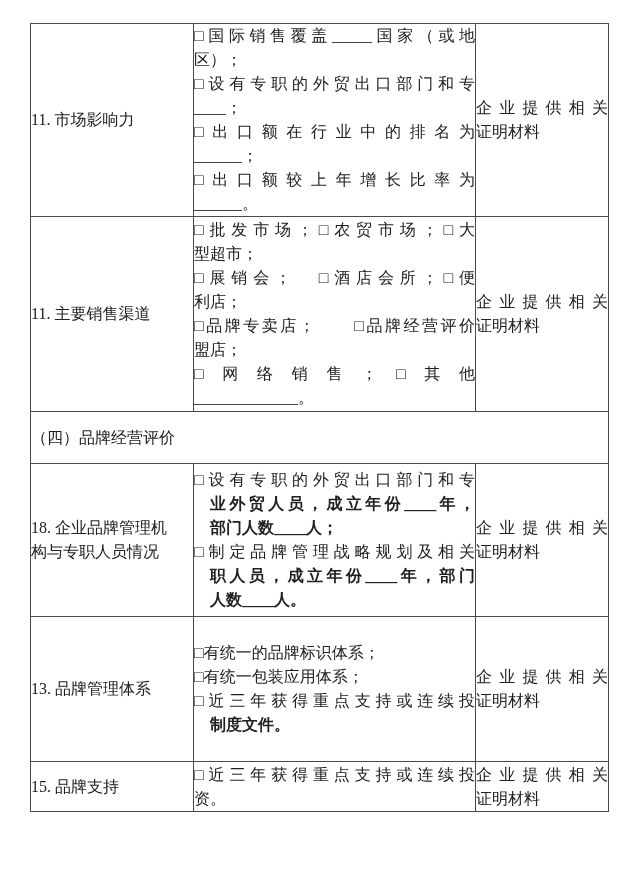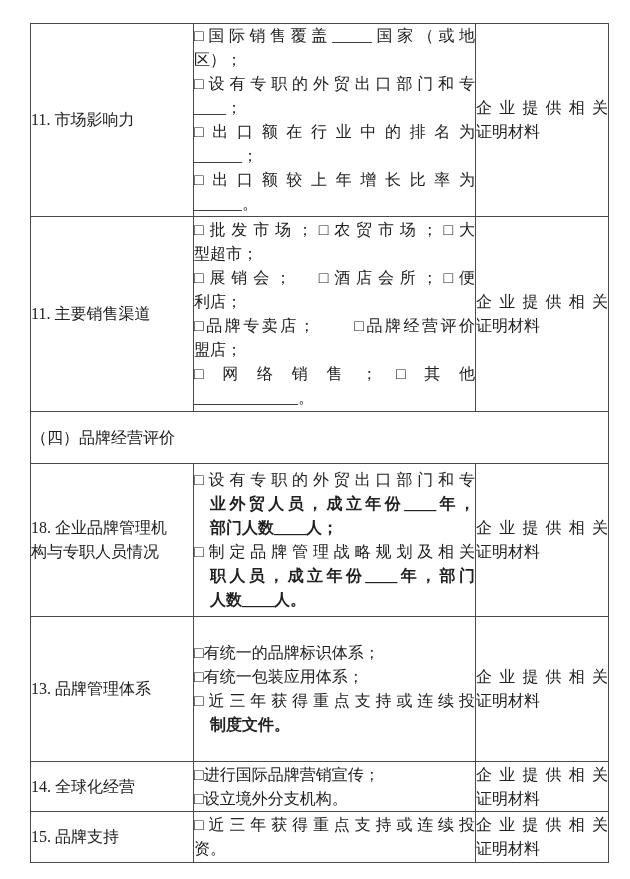--- a/index.html
+++ b/index.html
@@ -138,33 +138,20 @@
             <div class="line j">□近三年获得重点支持或连续投</div>
             <div class="line ind">制度文件。</div>
           </td>
           <td class="materials-cell">
             <div class="materials-line j">企业提供相关</div>
             <div class="materials-line">证明材料</div>
           </td>
         </tr>
         <tr>
           <td class="label-cell">
-            <div class="label-line">14. 全球化经营</div>
-          </td>
-          <td class="items-cell">
-            <div class="line">□进行国际品牌营销宣传；</div>
-            <div class="line">□设立境外分支机构。</div>
-          </td>
-          <td class="materials-cell">
-            <div class="materials-line j">企业提供相关</div>
-            <div class="materials-line">证明材料</div>
-          </td>
-        </tr>
-        <tr>
-          <td class="label-cell">
             <div class="label-line">15. 品牌支持</div>
           </td>
           <td class="items-cell">
             <div class="line j">□近三年获得重点支持或连续投</div>
             <div class="line">资。</div>
           </td>
           <td class="materials-cell">
             <div class="materials-line j">企业提供相关</div>
             <div class="materials-line">证明材料</div>
           </td>

